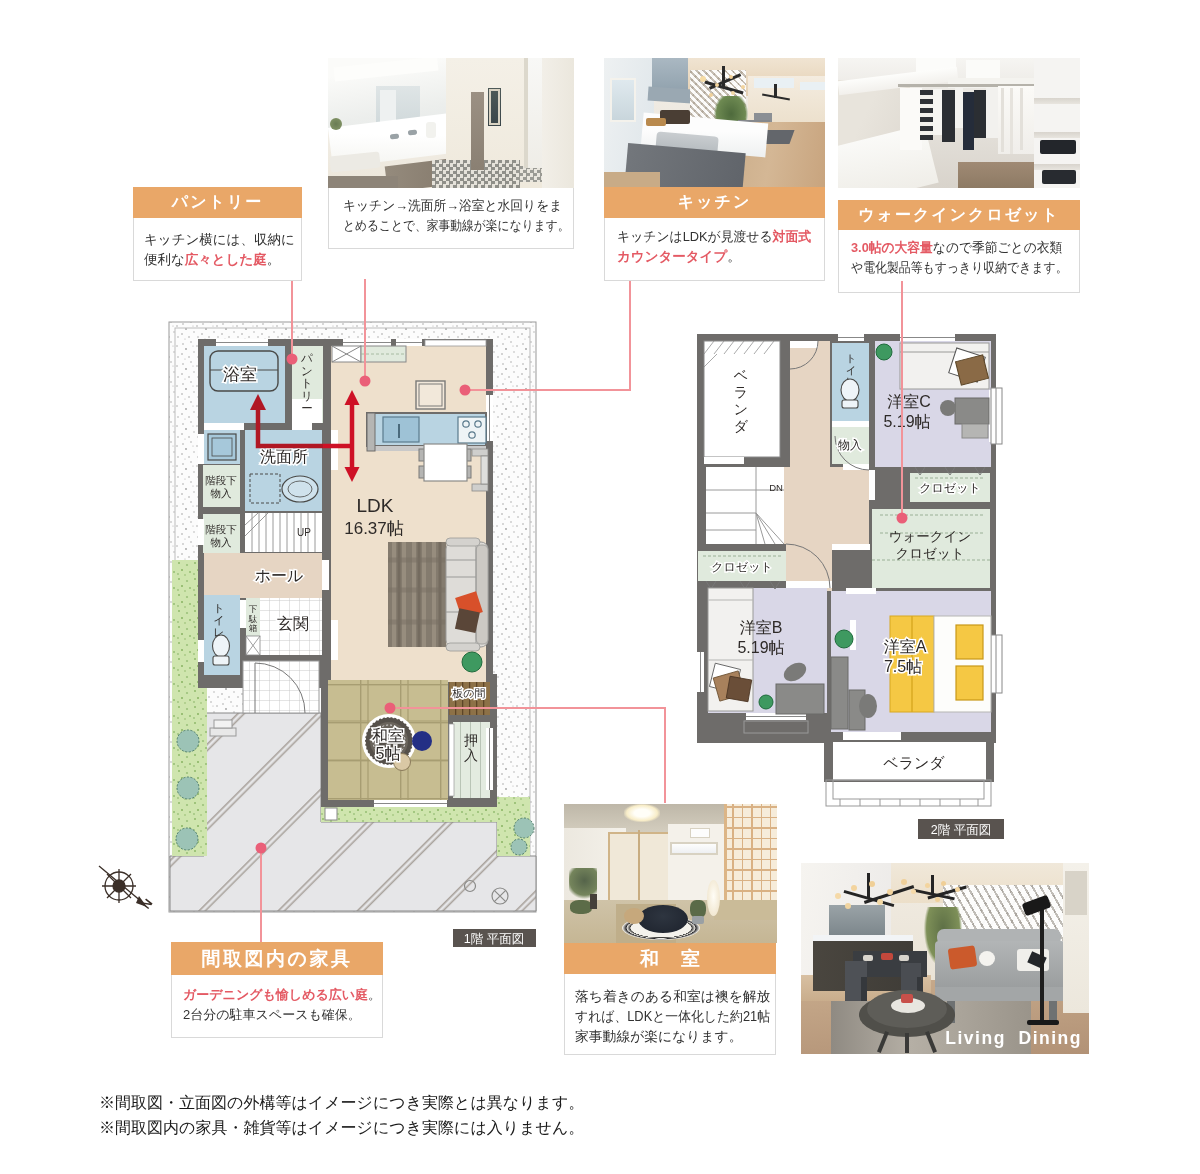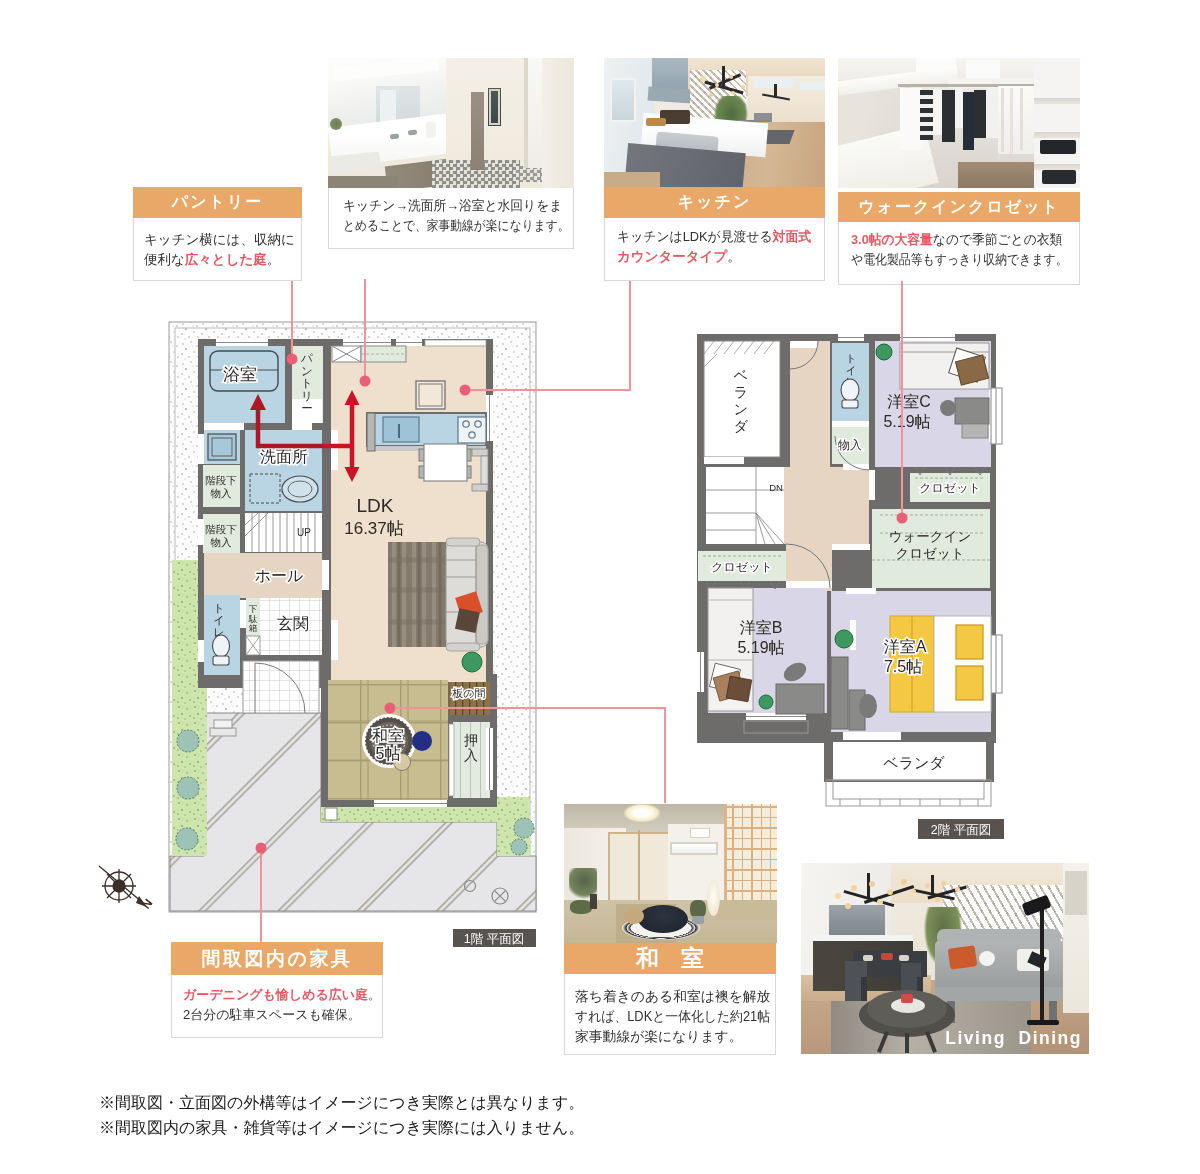--- a/index.html
+++ b/index.html
@@ -191,36 +191,36 @@
   <div style="transform:scaleX(.87)">とめることで、家事動線が楽になります。</div>
  </div>
 </div>
 <div class="abs cap" style="left:604px;top:187px;width:221px;height:94px">
  <div class="hd" style="height:31px">キッチン</div>
  <div class="bd" style="height:63px;padding:9px 0 0 12px">
   <div style="transform:scaleX(.95)">キッチンはLDKが見渡せる<span class="red">対面式</span></div>
   <div><span class="red">カウンタータイプ</span>。</div>
  </div>
 </div>
-<div class="abs cap" style="left:838px;top:192px;width:242px;height:116px">
+<div class="abs cap" style="left:838px;top:200px;width:242px;height:116px">
  <div class="hd" style="height:30px">ウォークインクロゼット</div>
  <div class="bd" style="height:63px;padding:8px 0 0 12px">
   <div style="transform:scaleX(.945)"><span class="red">3.0帖の大容量</span>なので季節ごとの衣類</div>
   <div style="transform:scaleX(.88)">や電化製品等もすっきり収納できます。</div>
  </div>
 </div>
 <div class="abs cap" style="left:171px;top:942px;width:212px;height:96px">
  <div class="hd" style="height:33px;font-size:19px;letter-spacing:2.5px">間取図内の家具</div>
  <div class="bd" style="height:63px;padding:10px 0 0 11px;font-size:13px">
   <div><span class="red">ガーデニングも愉しめる広い庭</span>。</div>
   <div>2台分の駐車スペースも確保。</div>
  </div>
 </div>
 <div class="abs cap" style="left:564px;top:943px;width:212px;height:112px">
- <div class="hd" style="height:31px;letter-spacing:0;font-size:23px">和<span style="display:inline-block;width:22px"></span>室</div>
+ <div class="hd" style="height:31px;letter-spacing:0;font-size:19px">和<span style="display:inline-block;width:22px"></span>室</div>
  <div class="bd" style="height:81px;padding:13px 0 0 10px;font-size:13.8px;line-height:20px">
   <div>落ち着きのある和室は襖を解放</div>
   <div style="transform:scaleX(.93)">すれば、LDKと一体化した約21帖</div>
   <div>家事動線が楽になります。</div>
  </div>
 </div>
 
 <div class="abs" style="left:99px;top:1090px;font-size:16px;color:#1a1a1a;line-height:25px">※間取図・立面図の外構等はイメージにつき実際とは異なります。<br>※間取図内の家具・雑貨等はイメージにつき実際には入りません。</div>
 <svg class="abs" style="left:0;top:0" width="1200" height="1174" viewBox="0 0 1200 1174">
 <defs>

